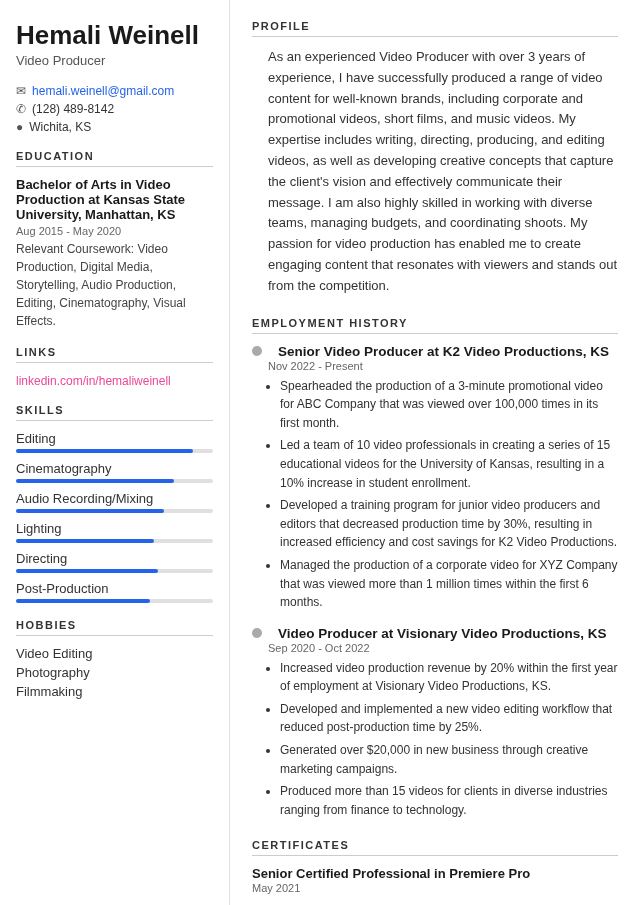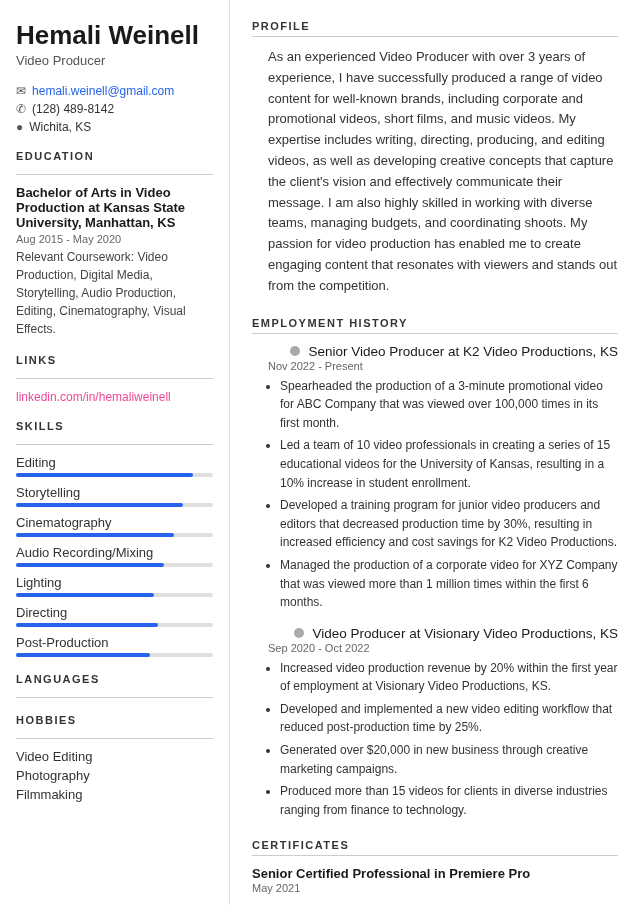--- a/index.html
+++ b/index.html
@@ -6,38 +6,38 @@
     body { font-family: Arial, sans-serif; font-size: 13px; color: #333; background: #fff; width: 640px; min-height: 905px; }
     .container { display: flex; width: 640px; min-height: 905px; }
     
     .sidebar { width: 230px; min-width: 230px; background: #fff; padding: 20px 16px; border-right: 1px solid #e0e0e0; }
     .sidebar-name { font-size: 26px; font-weight: bold; color: #1a1a1a; line-height: 1.2; }
     .sidebar-title { font-size: 13px; color: #555; margin-top: 2px; margin-bottom: 16px; }
     .sidebar-contact { margin-bottom: 16px; }
     .contact-item { display: flex; align-items: center; gap: 6px; margin-bottom: 4px; font-size: 12px; }
     .contact-item a { color: #2563eb; text-decoration: none; }
     .contact-icon { font-size: 12px; color: #555; }
-    .section-title { font-size: 11px; font-weight: bold; letter-spacing: 1.5px; color: #333; text-transform: uppercase; border-bottom: 1.5px solid #ccc; padding-bottom: 12px; margin-bottom: 10px; margin-top: 16px; }
+    .section-title { font-size: 11px; font-weight: bold; letter-spacing: 1.5px; color: #333; text-transform: uppercase; border-bottom: 1.5px solid #ccc; padding-bottom: 4px; margin-bottom: 10px; margin-top: 16px; }
     .edu-degree { font-weight: bold; font-size: 13px; color: #1a1a1a; }
     .edu-date { font-size: 11px; color: #666; margin: 3px 0; }
     .edu-coursework { font-size: 12px; color: #444; line-height: 1.5; }
     .link-item a { color: #ec4899; font-size: 12px; text-decoration: none; }
     .skill-item { margin-bottom: 8px; }
     .skill-label { font-size: 13px; color: #333; margin-bottom: 3px; }
     .skill-bar-bg { height: 4px; background: #e0e0e0; border-radius: 2px; width: 100%; }
     .skill-bar { height: 4px; background: #2563eb; border-radius: 2px; }
     .lang-item { margin-bottom: 8px; }
     .lang-label { font-size: 13px; color: #333; margin-bottom: 3px; }
     .hobby-item { font-size: 13px; color: #333; margin-bottom: 4px; }
     
     .main { flex: 1; padding: 20px 22px; }
     .main-section-title { font-size: 11px; font-weight: bold; letter-spacing: 1.5px; color: #333; text-transform: uppercase; border-bottom: 1.5px solid #ccc; padding-bottom: 4px; margin-bottom: 10px; margin-top: 20px; }
     .main-section-title:first-child { margin-top: 0; }
     .profile-text { font-size: 13px; color: #333; line-height: 1.6; margin-left: 16px; }
-    .job-company { font-size: 13.5px; font-weight: normal; color: #1a1a1a; margin-bottom: 1px; display: flex; align-items: center; gap: 9px; justify-content: flex-end; }
+    .job-company { font-size: 13.5px; font-weight: bold; color: #1a1a1a; margin-bottom: 1px; display: flex; align-items: center; gap: 16px; }
     .job-dot { width: 10px; height: 10px; border-radius: 50%; background: #aaa; display: inline-block; flex-shrink: 0; }
     .job-date { font-size: 11px; color: #666; margin-bottom: 5px; margin-left: 16px; }
     .job-bullets { margin-left: 28px; }
     .job-bullets li { font-size: 12px; color: #333; line-height: 1.55; margin-bottom: 4px; list-style-type: disc; }
     .job-block { margin-bottom: 14px; }
     .cert-name { font-weight: bold; font-size: 13px; color: #1a1a1a; margin-bottom: 1px; }
     .cert-date { font-size: 11px; color: #666; margin-bottom: 10px; }
   </style>
 </head>
 <body>
@@ -80,26 +80,20 @@
 
     <div class="section-title">SKILLS</div>
     <div id="skills-container">
         <div class="skill-item">
     <div class="skill-label">Editing</div>
     <div class="skill-bar-bg">
       <div class="skill-bar" style="width:90%"></div>
     </div>
   </div>
         <div class="skill-item">
-    <div class="skill-label">Storytelling</div>
-    <div class="skill-bar-bg">
-      <div class="skill-bar" style="width:85%"></div>
-    </div>
-  </div>
-        <div class="skill-item">
     <div class="skill-label">Cinematography</div>
     <div class="skill-bar-bg">
       <div class="skill-bar" style="width:80%"></div>
     </div>
   </div>
         <div class="skill-item">
     <div class="skill-label">Audio Recording/Mixing</div>
     <div class="skill-bar-bg">
       <div class="skill-bar" style="width:75%"></div>
     </div>
@@ -117,21 +111,20 @@
     </div>
   </div>
         <div class="skill-item">
     <div class="skill-label">Post-Production</div>
     <div class="skill-bar-bg">
       <div class="skill-bar" style="width:68%"></div>
     </div>
   </div>
       </div>
 
-    <div class="section-title">LANGUAGES</div>
 
     <div class="section-title">HOBBIES</div>
     <div id="hobbies-container">
         <div class="hobby-item">Video Editing</div>
         <div class="hobby-item">Photography</div>
         <div class="hobby-item">Filmmaking</div>
       </div>
   </div>
 
   <div class="main">

